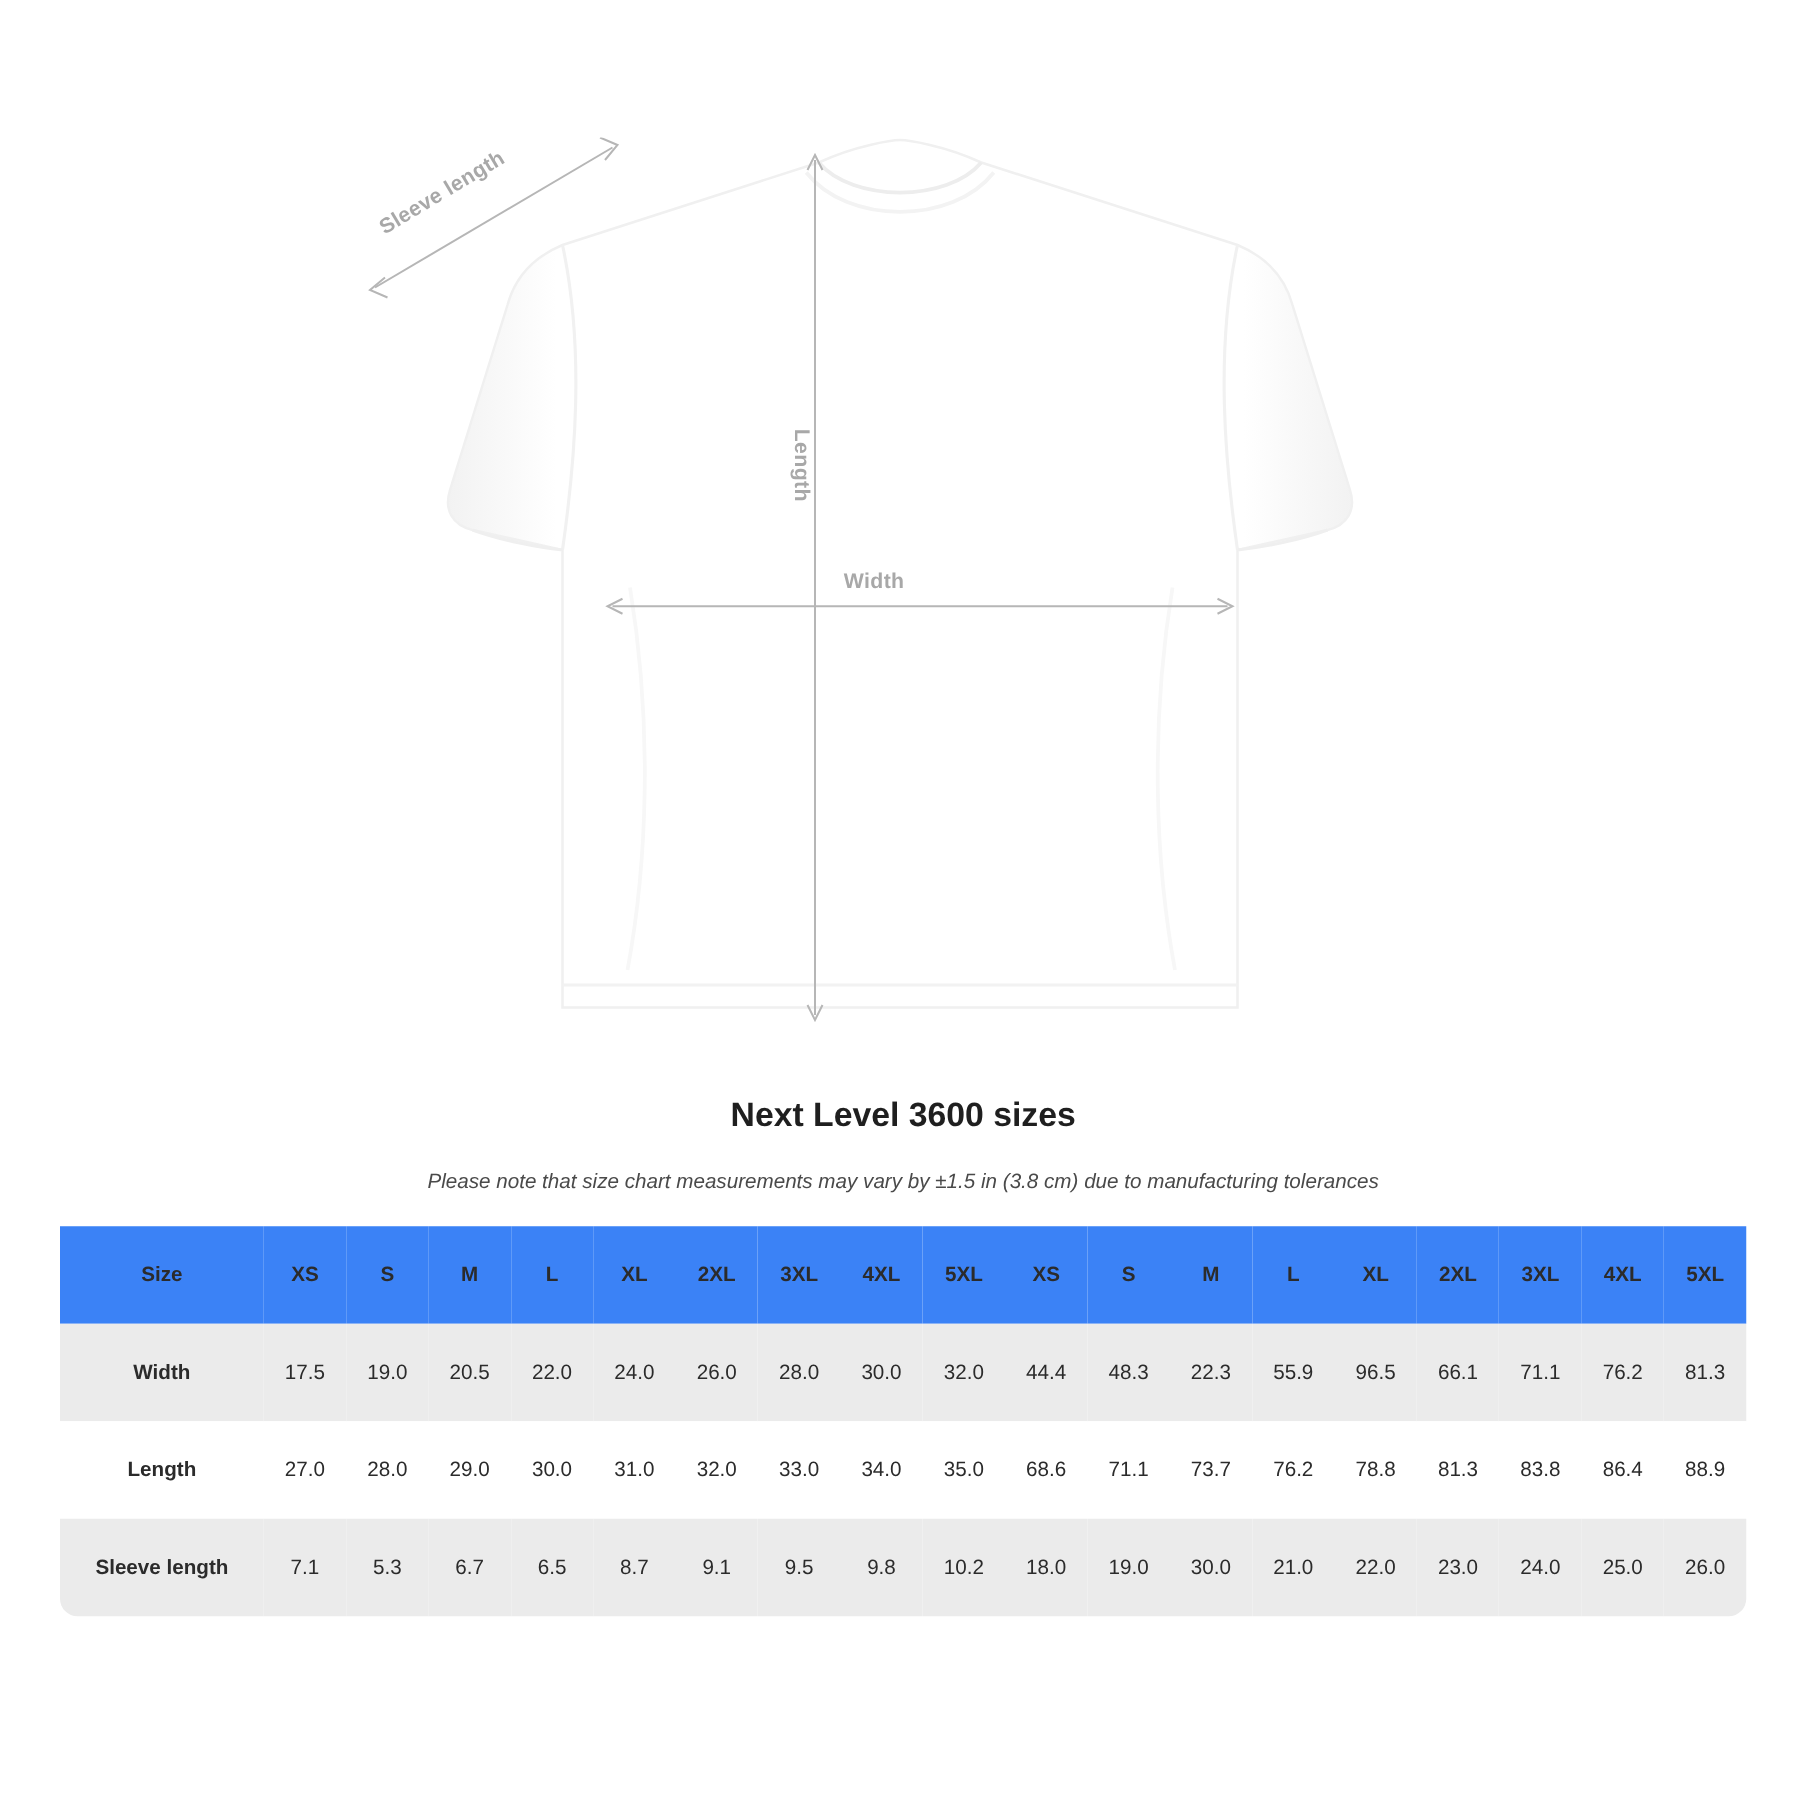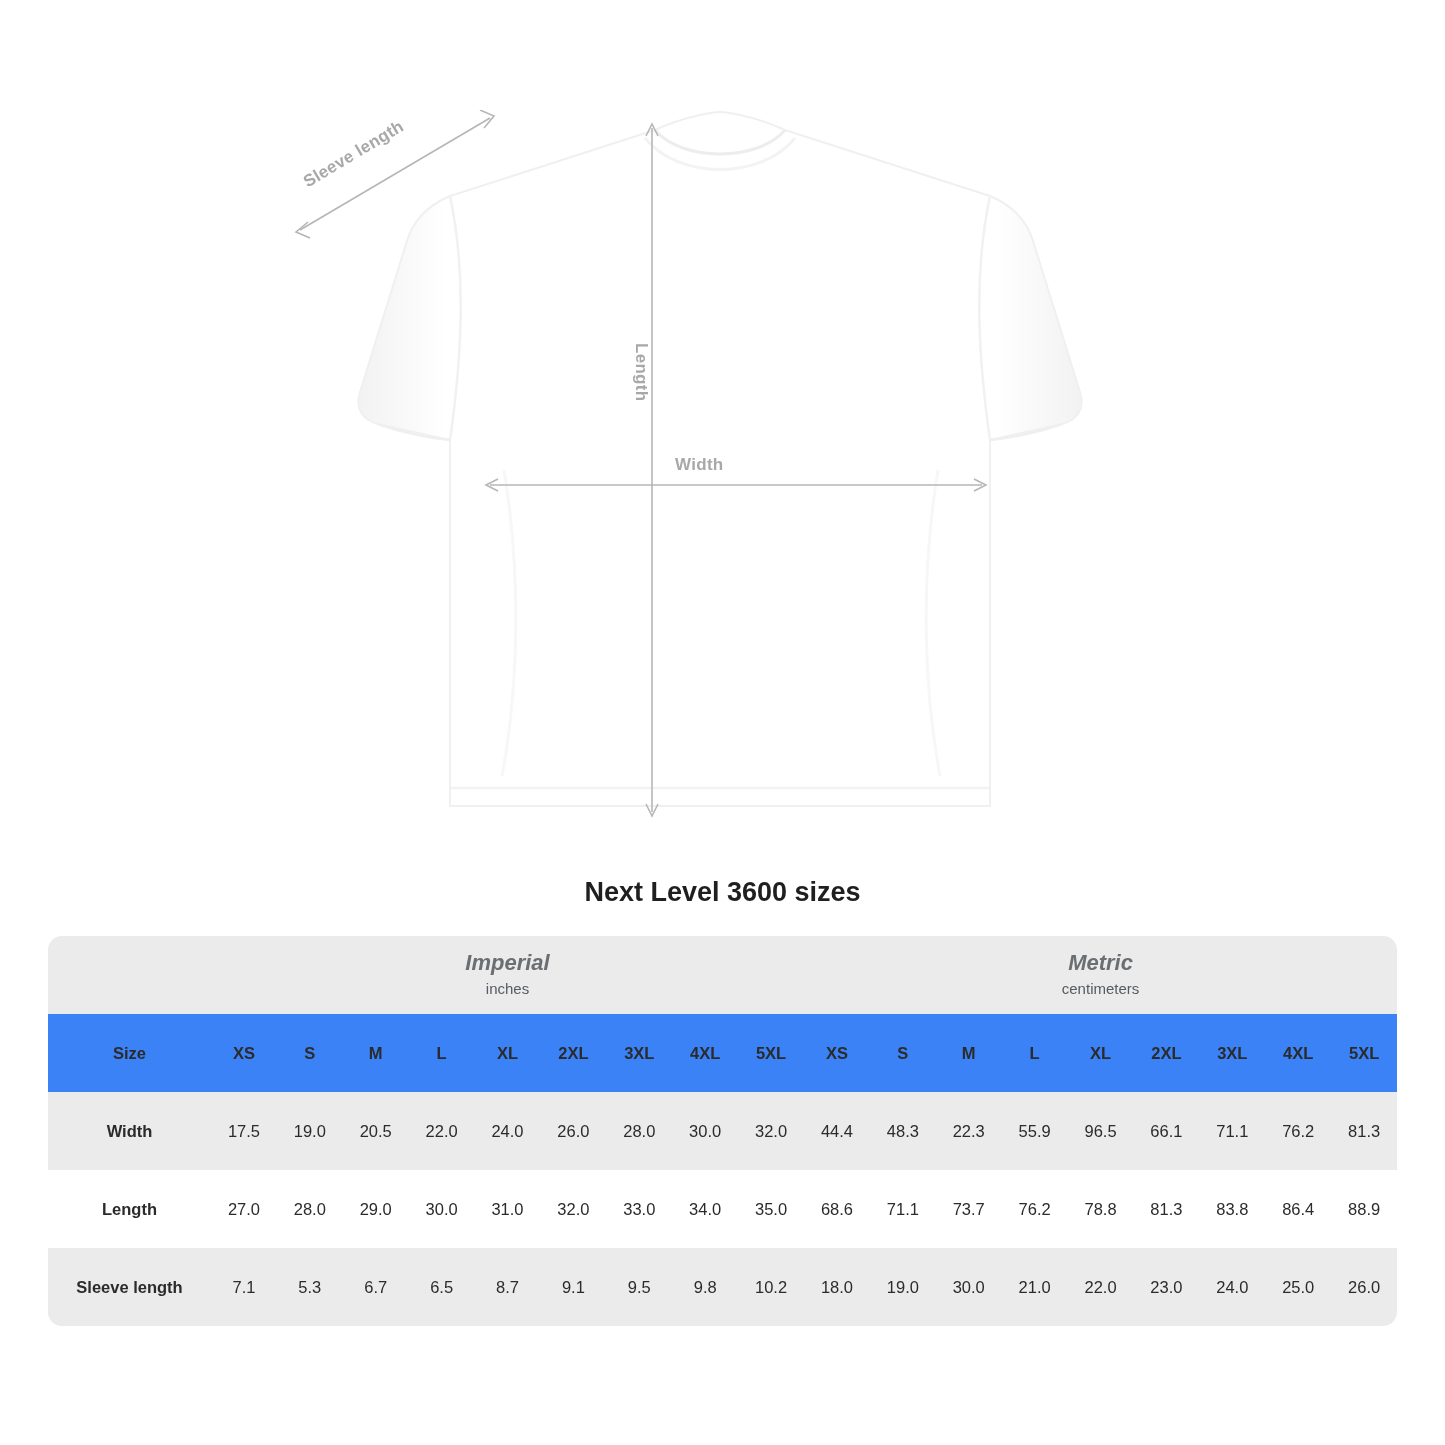--- a/index.html
+++ b/index.html
@@ -196,40 +196,30 @@
       </svg>
     </div>
 
     <span class="dim-label label-sleeve">Sleeve length</span>
     <span class="dim-label label-length">Length</span>
     <span class="dim-label label-width">Width</span>
   </div>
 
   <div class="title-block">
     <h1 class="chart-title">Next Level 3600 sizes</h1>
+    <p class="chart-note">Please note that size chart measurements may vary by ±1.5 in (3.8 cm) due to manufacturing tolerances</p>
   </div>
 
   <div class="table-wrap">
     <table class="size-table">
       <colgroup>
         <col style="width:163px">
         <col span="18" style="width:65.9px">
       </colgroup>
       <tbody>
-        <tr>
-          <td class="unit-head left-round"></td>
-          <td class="unit-head" colspan="9">
-            <div class="unit-title">Imperial</div>
-            <div class="unit-sub">inches</div>
-          </td>
-          <td class="unit-head right-round" colspan="9">
-            <div class="unit-title">Metric</div>
-            <div class="unit-sub">centimeters</div>
-          </td>
-        </tr>
 
         <tr class="hdr-row">
           <td class="rowlabel">Size</td>
           <td class="col-size">XS</td>
           <td class="col-size">S</td>
           <td class="col-size">M</td>
           <td class="col-size">L</td>
           <td class="col-size">XL</td>
           <td class="col-size">2XL</td>
           <td class="col-size">3XL</td>

